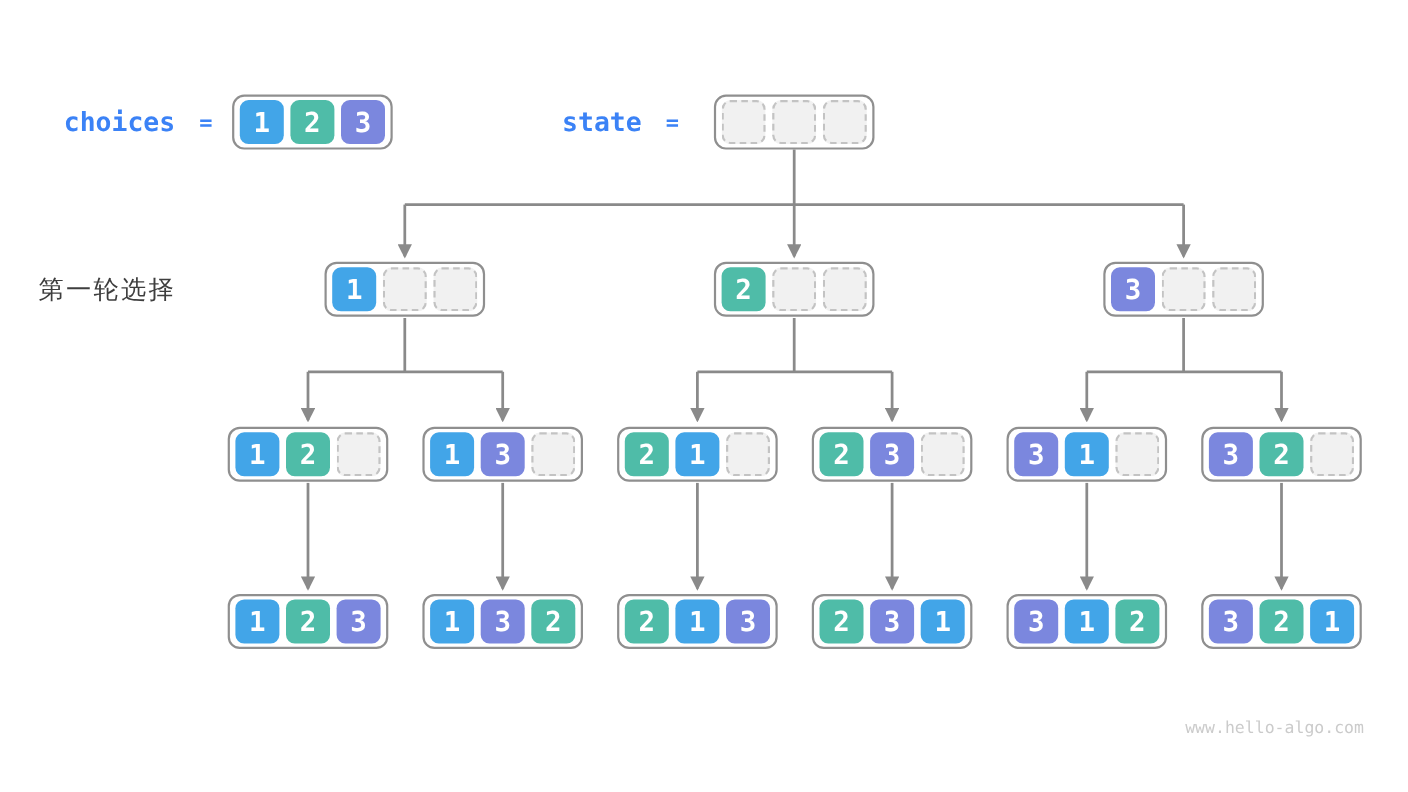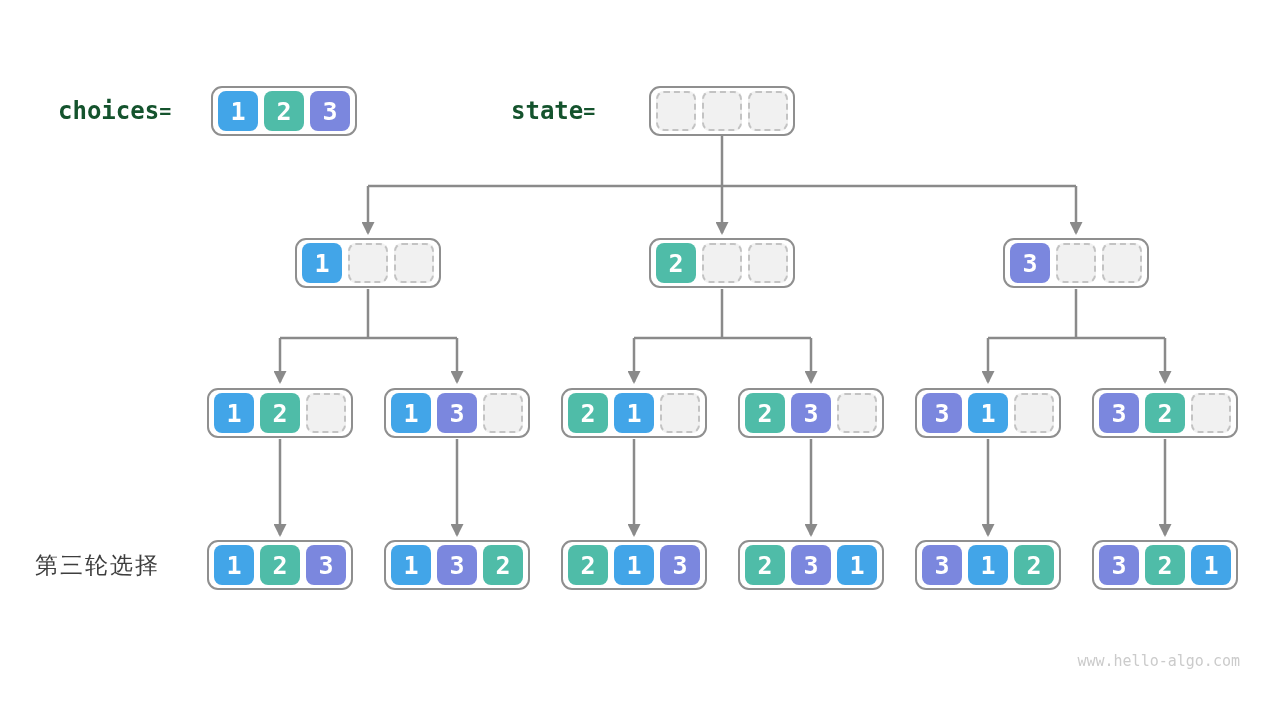--- a/index.html
+++ b/index.html
@@ -16,21 +16,21 @@
   .cell{
     width:40px;height:40px;border-radius:8px;box-sizing:border-box;
     display:flex;align-items:center;justify-content:center;
     font-family:"DejaVu Sans Mono",monospace;font-weight:bold;
     font-size:25px;color:#ffffff;line-height:1;
   }
   .cell.empty{background:#F1F1F1;border:2px dashed #C3C3C3;}
   .hlabel{
     position:absolute;transform:translateY(-50%);
     font-family:"DejaVu Sans Mono",monospace;font-weight:bold;
-    font-size:24px;color:#14532d;display:flex;align-items:center;
+    font-size:24px;color:#3b82f6;display:flex;align-items:center;gap:22px;
     white-space:nowrap;
   }
   .hlabel .eq{font-size:20px;}
   .row-label{
     position:absolute;left:35px;transform:translateY(-50%);
     font-size:23px;letter-spacing:2px;color:#3E3E3E;white-space:nowrap;
   }
   .watermark{
     position:absolute;right:40px;top:652px;
     font-family:"DejaVu Sans Mono",monospace;font-size:15px;color:#CBCBCB;
@@ -45,21 +45,21 @@
   <div class="hlabel" style="left:58px;top:111px;">
     <span>choices</span>
     <span class="eq">=</span>
   </div>
 
   <div class="hlabel" style="left:511px;top:111px;">
     <span>state</span>
     <span class="eq">=</span>
   </div>
 
-  <div class="row-label" style="top:565px;">第三轮选择</div>
+  <div class="row-label" style="top:263px;">第一轮选择</div>
 
   <div class="watermark">www.hello-algo.com</div>
 
 <div class="tnode" style="left: 211px; top: 86px;">
       <div class="cell" style="background: rgb(66, 165, 232);">1</div>
       <div class="cell" style="background: rgb(79, 188, 168);">2</div>
       <div class="cell" style="background: rgb(123, 135, 222);">3</div>
     </div>
     <div class="tnode" style="left: 649px; top: 86px;">
       <div class="cell empty"></div>

